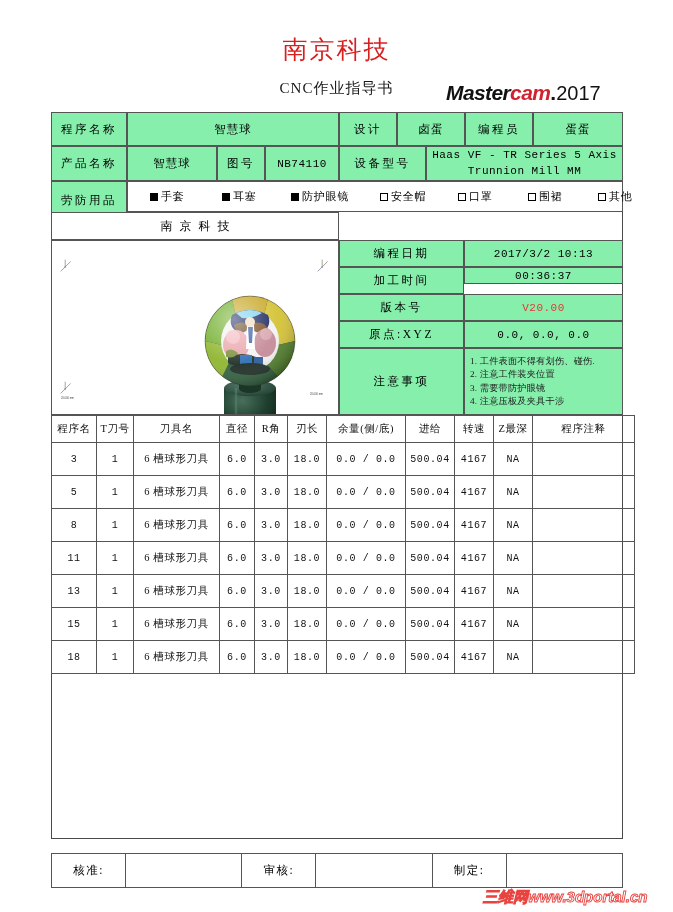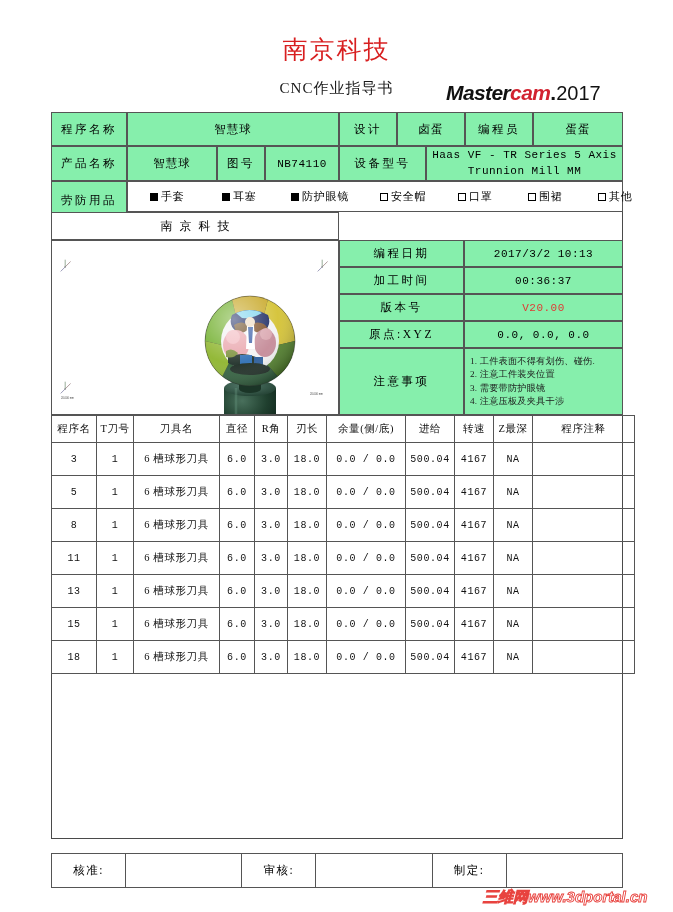--- a/index.html
+++ b/index.html
@@ -423,21 +423,21 @@
         <circle cx="58" cy="56" r="45" fill="url(#gSph)"></circle>
       </g>
       <circle cx="58" cy="56" r="45" fill="none" stroke="#2c2c2c" stroke-width="0.8" opacity="0.5"></circle>
     </svg>
   </div>
 
   <div class="cell label" style="left:339px; top:240px; width:125px; height:27px;">编程日期</div>
   <div class="cell mono" style="left:464px; top:240px; width:159px; height:27px;">2017/3/2 10:13</div>
 
   <div class="cell label" style="left:339px; top:267px; width:125px; height:27px;">加工时间</div>
-  <div class="cell mono" style="left:464px; top:267px; width:159px; height:27px;">00:36:37</div>
+  <div class="cell mono" style="left:464px; top:267px; width:159px; height:17px;">00:36:37</div>
 
   <div class="cell label" style="left:339px; top:294px; width:125px; height:27px;">版本号</div>
   <div class="cell mono" id="version-value-cell" style="left: 464px; top: 294px; width: 159px; height: 27px; color: rgb(224, 58, 52);">V20.00</div>
 
   <div class="cell label" style="left:339px; top:321px; width:125px; height:27px;">原点:XYZ</div>
   <div class="cell mono" style="left:464px; top:321px; width:159px; height:27px;">0.0, 0.0, 0.0</div>
 
   <div class="cell label" style="left:339px; top:348px; width:125px; height:67px;">注意事项</div>
   <div class="cell notes-list" id="notes-cell" style="left:464px; top:348px; width:159px; height:67px;">
       <div class="note-line">1. 工件表面不得有划伤、碰伤.</div>

